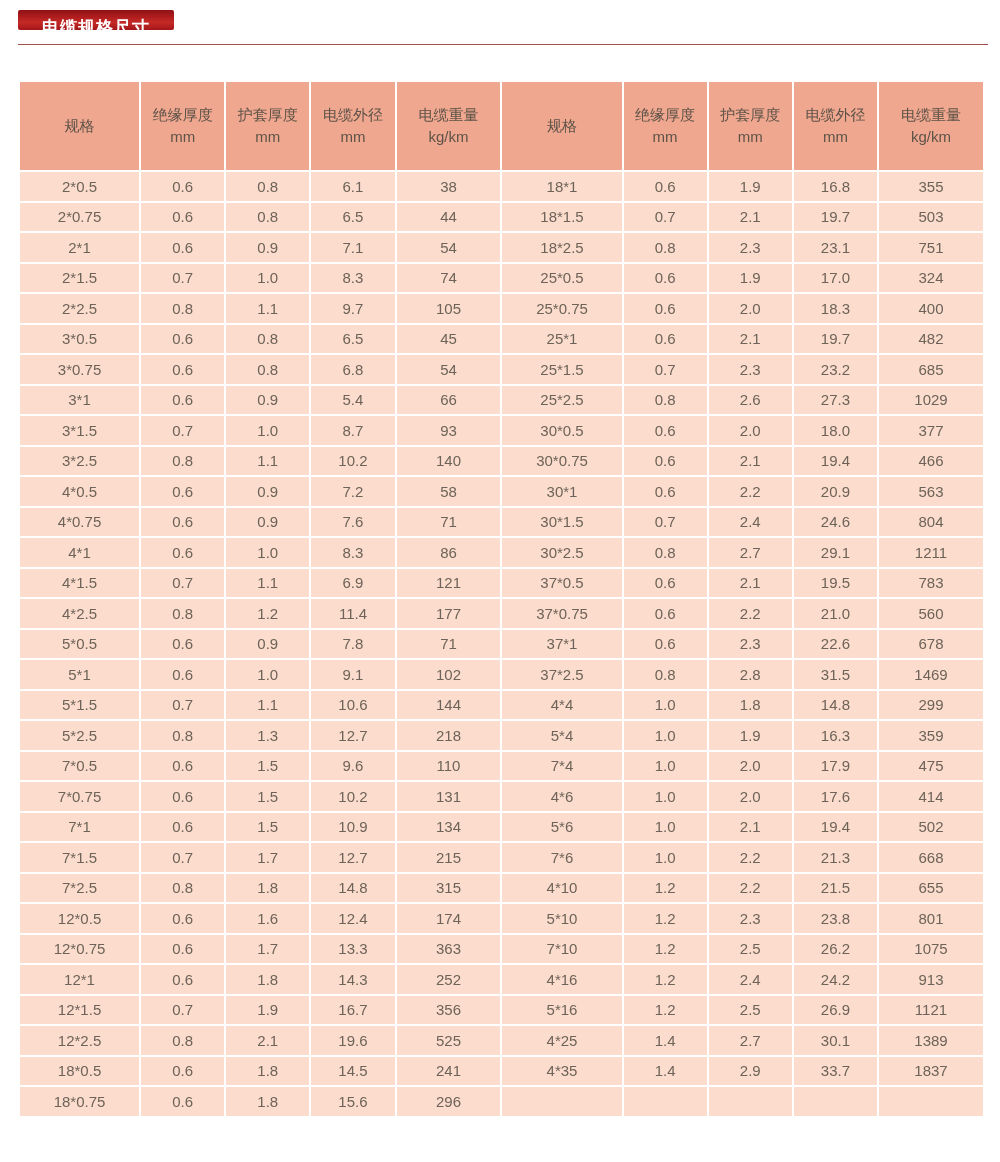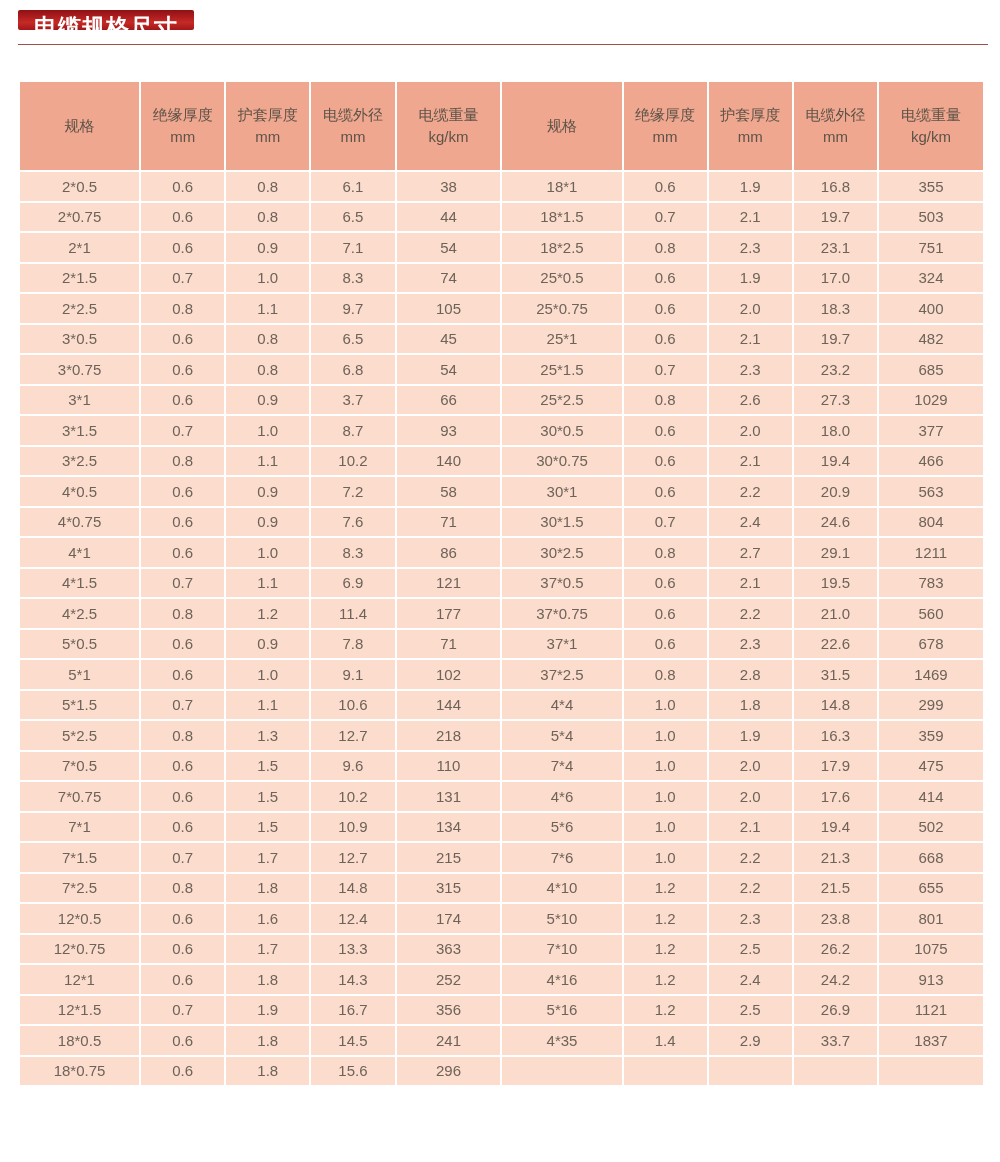--- a/index.html
+++ b/index.html
@@ -22,25 +22,25 @@
     width: 970px;
     height: 1px;
     background: #9d5048;
   }
   .title-banner {
     position: absolute;
     left: 18px;
     top: 10px;
     height: 20px;
     line-height: 35px;
-    padding: 0 16px;
+    padding: 0 24px;
     background: linear-gradient(180deg, #8e1114 0%, #b41f20 40%, #c42a26 62%, #a31619 100%);
     border-radius: 2px;
     color: #ffffff;
-    font-size: 23px;
+    font-size: 17px;
     font-weight: bold;
     letter-spacing: 1px;
     z-index: 2;
   }
   table.spec-table {
     position: absolute;
     left: 18px;
     top: 80px;
     width: 967px;
     table-layout: fixed;
@@ -220,21 +220,21 @@
           <td>25*1.5</td>
           <td>0.7</td>
           <td>2.3</td>
           <td>23.2</td>
           <td>685</td>
         </tr>
         <tr>
           <td>3*1</td>
           <td>0.6</td>
           <td>0.9</td>
-          <td>3.7</td>
+          <td>5.4</td>
           <td>66</td>
           <td>25*2.5</td>
           <td>0.8</td>
           <td>2.6</td>
           <td>27.3</td>
           <td>1029</td>
         </tr>
         <tr>
           <td>3*1.5</td>
           <td>0.7</td>
@@ -469,20 +469,32 @@
           <td>1.9</td>
           <td>16.7</td>
           <td>356</td>
           <td>5*16</td>
           <td>1.2</td>
           <td>2.5</td>
           <td>26.9</td>
           <td>1121</td>
         </tr>
         <tr>
+          <td>12*2.5</td>
+          <td>0.8</td>
+          <td>2.1</td>
+          <td>19.6</td>
+          <td>525</td>
+          <td>4*25</td>
+          <td>1.4</td>
+          <td>2.7</td>
+          <td>30.1</td>
+          <td>1389</td>
+        </tr>
+        <tr>
           <td>18*0.5</td>
           <td>0.6</td>
           <td>1.8</td>
           <td>14.5</td>
           <td>241</td>
           <td>4*35</td>
           <td>1.4</td>
           <td>2.9</td>
           <td>33.7</td>
           <td>1837</td>

